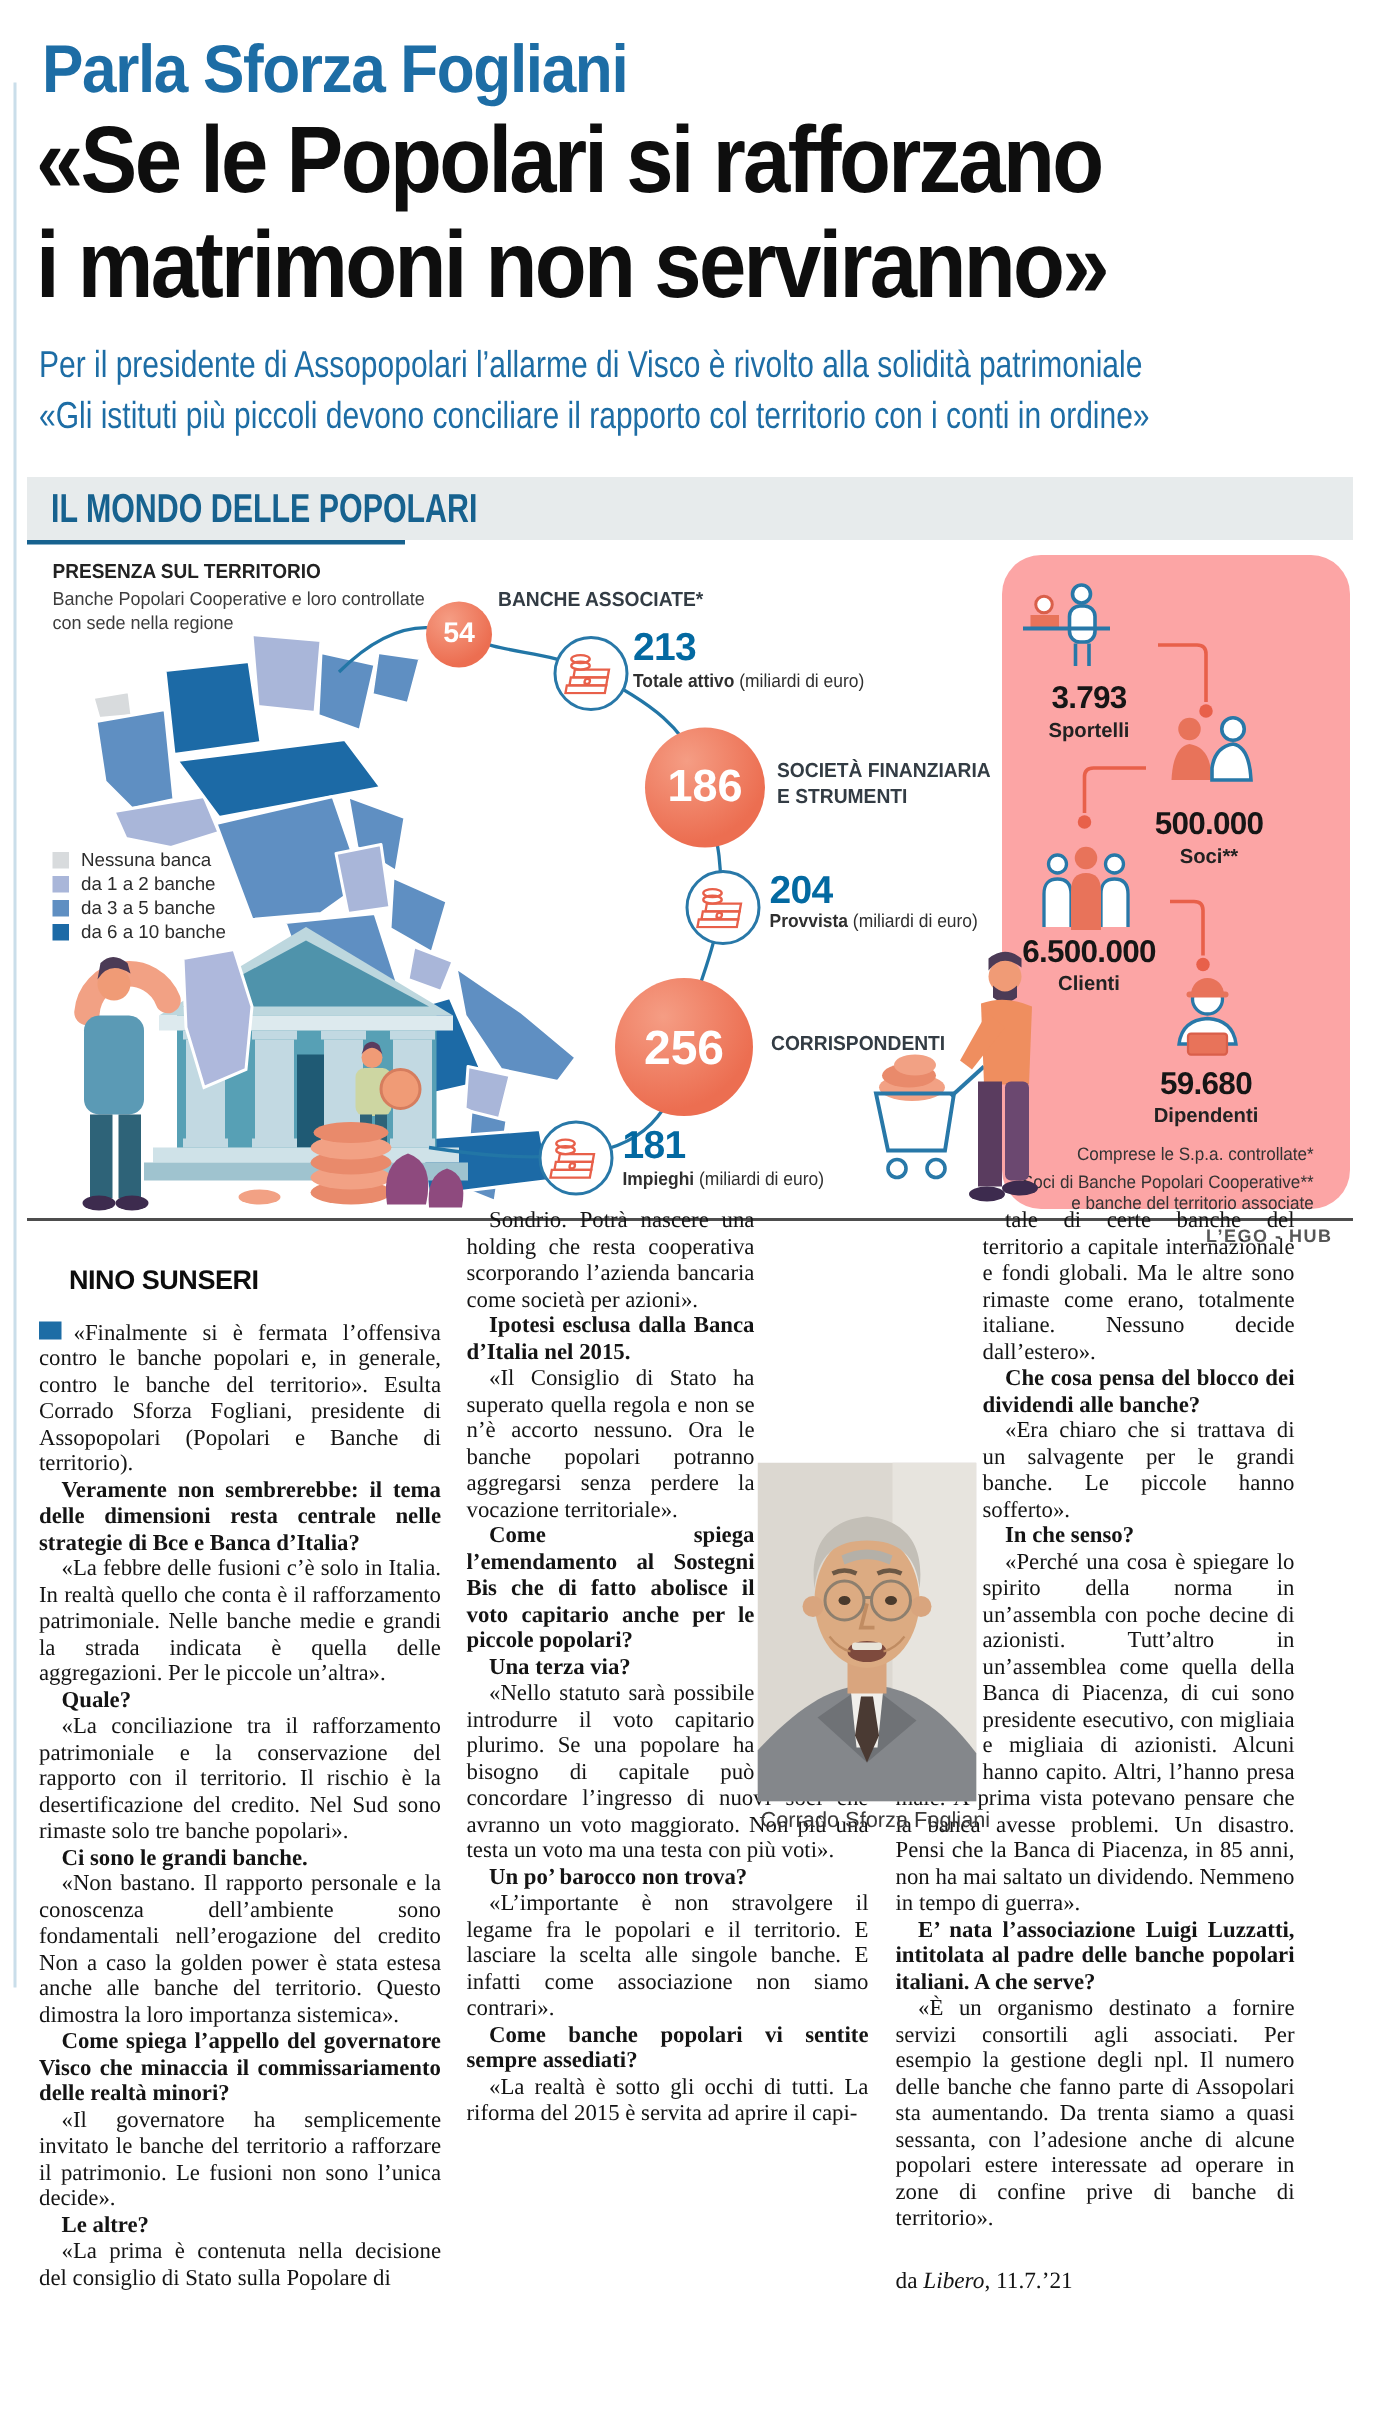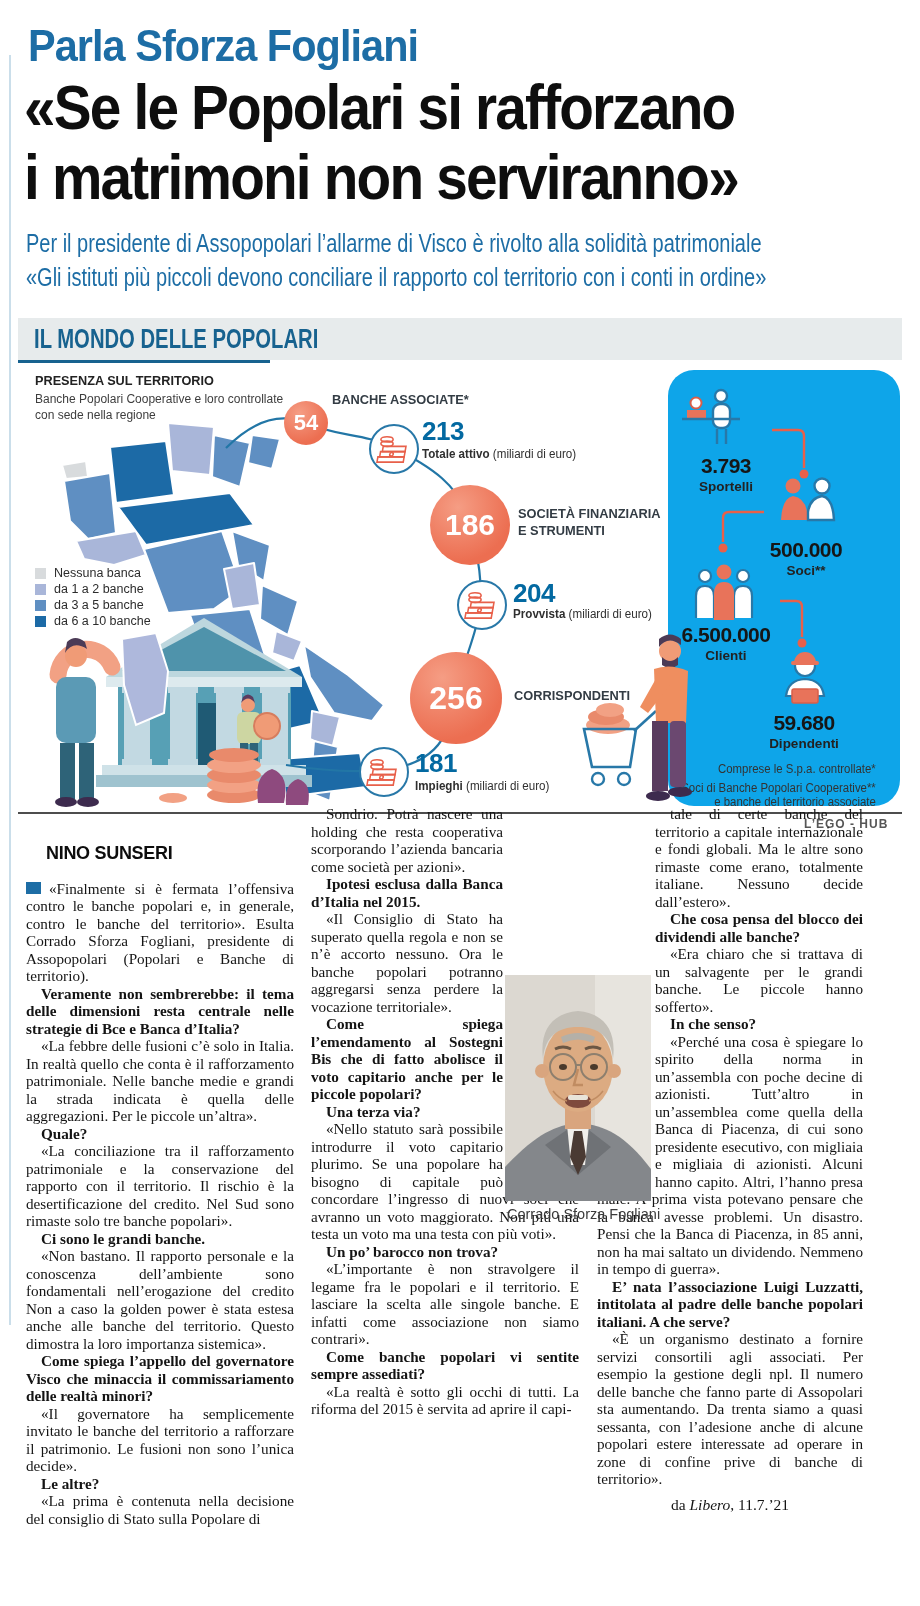--- a/index.html
+++ b/index.html
@@ -27,21 +27,21 @@
   .map-sub{position:absolute;left:17px;top:73px;font-size:12.5px;line-height:16px;color:#3d3d3d;
            transform:scaleX(.96);transform-origin:left top;}
   .legend{position:absolute;left:17px;top:247px;font-size:12.5px;color:#2c2c2c;}
   .legend-row{display:flex;align-items:center;height:16px;}
   .legend-swatch{width:11px;height:11px;margin-right:8px;display:inline-block;}
   .scene{position:absolute;left:0;top:95px;}
   .links{position:absolute;left:0;top:0;pointer-events:none;}
   .bigcircle{position:absolute;border-radius:50%;color:#fff;font-weight:bold;display:flex;
              align-items:center;justify-content:center;
              background:radial-gradient(circle at 35% 28%,#f59d84,#ec6e51 70%);}
-  .c54{left:266px;top:83px;width:44px;height:44px;font-size:22px;}
+  .c54{left:266px;top:83px;width:44px;height:44px;font-size:19px;}
   .c186{left:412px;top:167px;width:80px;height:80px;font-size:30px;}
   .c256{left:392px;top:334px;width:92px;height:92px;font-size:32px;}
   .iconcircle{position:absolute;width:46px;height:46px;border-radius:50%;background:#fff;
               border:2.5px solid #2878a8;display:flex;align-items:center;justify-content:center;}
   .i213{left:351px;top:106px;}
   .i204{left:439px;top:262px;}
   .i181{left:341px;top:429px;}
   .node-label{position:absolute;font-size:13.5px;font-weight:bold;color:#333c44;
               transform:scaleX(.95);transform-origin:left top;white-space:nowrap;line-height:17px;}
   .lbl-assoc{left:314px;top:73px;}
@@ -52,21 +52,21 @@
   .v204{left:495px;top:260px;}
   .v181{left:397px;top:430px;}
   .node-unitline{position:absolute;font-size:12.5px;color:#2f2f2f;white-space:nowrap;
                  transform:scaleX(.93);transform-origin:left top;}
   .node-unitline b{font-weight:bold;}
   .u213{left:404px;top:129px;}
   .u204{left:495px;top:289px;}
   .u181{left:397px;top:461px;}
 
   
-  .panel{position:absolute;left:650px;top:52px;width:232px;height:436px;background:#0ea5e9;
+  .panel{position:absolute;left:650px;top:52px;width:232px;height:436px;background:#fca5a5;
          border-radius:26px;}
   .stat{position:absolute;width:140px;text-align:center;}
   .stat .val{font-size:21px;font-weight:800;color:#161616;letter-spacing:-.5px;}
   .stat .lab{font-size:13.5px;font-weight:bold;color:#222;margin-top:1px;}
   .st1{left:-12px;top:84px;}
   .st2{left:68px;top:168px;}
   .st3{left:-12px;top:253px;}
   .st4{left:66px;top:341px;}
   .picon{position:absolute;}
   .pi1{left:12px;top:16px;}
@@ -92,21 +92,21 @@
   .col3{left:597px;width:266px;}
   .byline{font-family:"Liberation Sans",sans-serif;font-size:18px;font-weight:bold;color:#0d0d0d;
           margin-bottom:17px;letter-spacing:-.3px;margin-left:20px;}
   .col p{margin:0;}
   .para-q{font-weight:bold;text-indent:15px;}
   .para-a{text-indent:15px;}
   .para-lead{text-indent:0;}
   .lead-square{display:inline-block;width:15px;height:12px;background:#1d6da5;margin-right:8px;}
   .spacer-r{float:right;width:76px;height:262px;margin-top:120px;}
   .spacer-l{float:left;width:58px;height:262px;margin-top:120px;}
-  .source{text-align:center;margin-top:8px;font-size:15.5px;}
+  .source{text-align:left;margin-top:24px;font-size:15.5px;}
   .source i{font-style:italic;}
 
   .photo{position:absolute;left:505px;top:975px;width:146px;height:226px;}
   .photo-caption{position:absolute;left:507px;top:1206px;font-family:"Liberation Sans",sans-serif;
                  font-size:14.5px;color:#3a3a3a;}
 </style>
 </head>
 <body>
 
 <div class="page">

